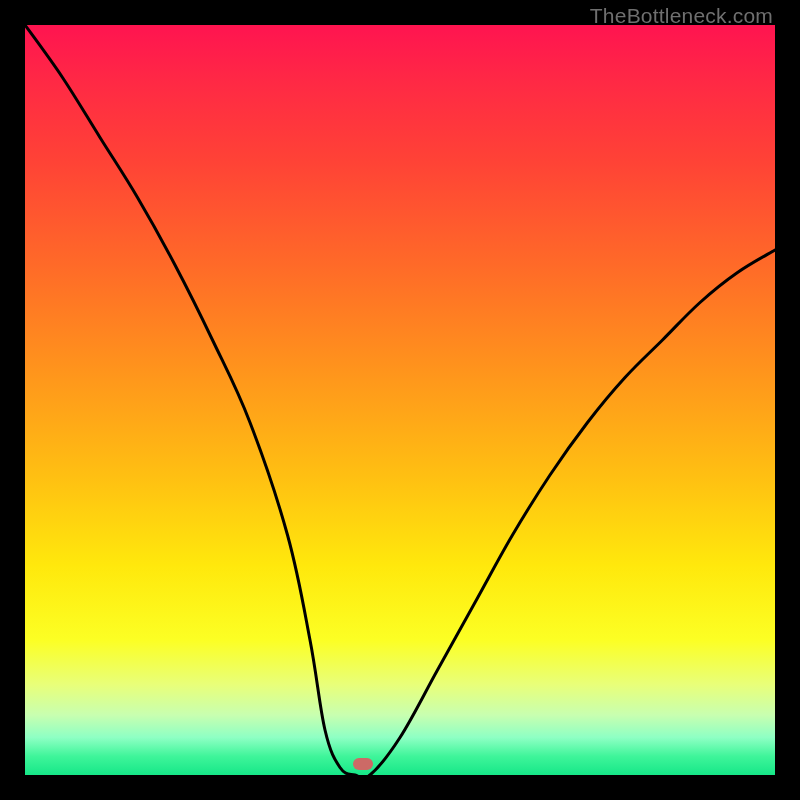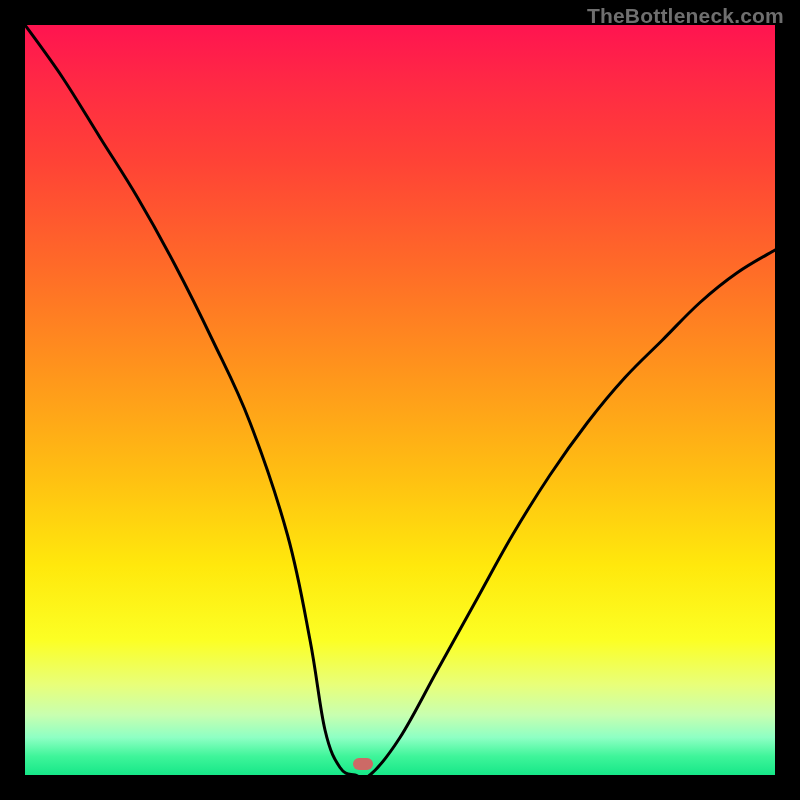--- a/index.html
+++ b/index.html
@@ -48,25 +48,25 @@
   .marker {
     position: absolute;
     width: 20px;
     height: 12px;
     border-radius: 6px;
     transform: translate(-50%, -50%);
   }
   .watermark {
     position: absolute;
     top: 4px;
-    right: 16px;
+    right: 27px;
     color: #6f6f6f;
     font-size: 21px;
     letter-spacing: 0.2px;
-    font-weight: 700;
+    font-weight: 400;
   }
 </style>
 </head>
 <body>
 
 <div class="stage">
 
   <div class="plot">
     <svg class="curve" viewBox="0 0 750 750" preserveAspectRatio="none">
       <path fill="none" stroke="#000" stroke-width="3" stroke-linecap="round" d="M 0.0 0.0 C 6.8 9.4, 24.0 32.3, 37.5 52.5 C 51.0 72.8, 61.5 90.9, 75.0 112.5 C 88.5 134.1, 99.0 149.6, 112.5 172.5 C 126.0 195.4, 136.5 214.3, 150.0 240.0 C 163.5 265.6, 174.0 286.7, 187.5 315.0 C 201.0 343.4, 211.5 362.4, 225.0 397.5 C 238.5 432.6, 251.7 470.9, 262.5 510.0 C 273.3 549.1, 278.3 579.9, 285.0 615.0 C 291.8 650.1, 294.6 682.0, 300.0 705.0 C 305.4 728.0, 309.6 734.4, 315.0 742.5 C 320.4 750.6, 324.6 748.6, 330.0 750.0 C 335.4 751.4, 336.9 756.8, 345.0 750.0 C 353.1 743.3, 362.8 731.4, 375.0 712.5 C 387.2 693.6, 399.0 669.3, 412.5 645.0 C 426.0 620.7, 436.5 601.8, 450.0 577.5 C 463.5 553.2, 474.0 533.0, 487.5 510.0 C 501.0 487.1, 511.5 470.3, 525.0 450.0 C 538.5 429.8, 549.0 415.1, 562.5 397.5 C 576.0 379.9, 586.5 367.3, 600.0 352.5 C 613.5 337.7, 624.0 328.5, 637.5 315.0 C 651.0 301.5, 661.5 289.7, 675.0 277.5 C 688.5 265.3, 699.0 256.9, 712.5 247.5 C 726.0 238.0, 743.3 229.0, 750.0 225.0"></path>

